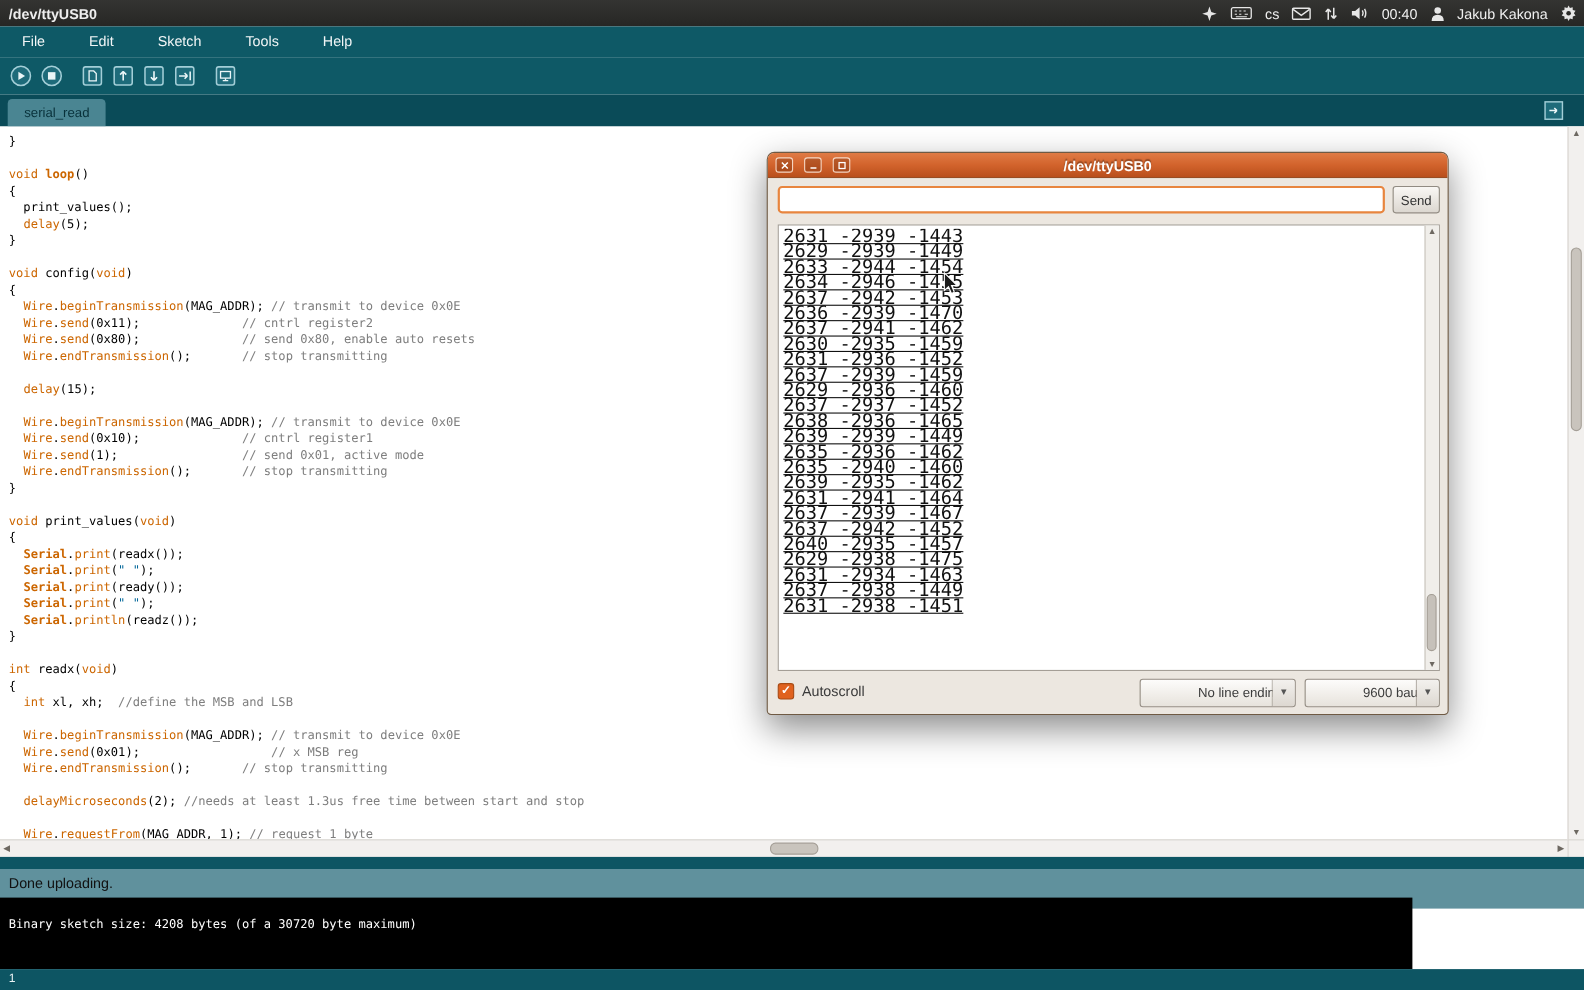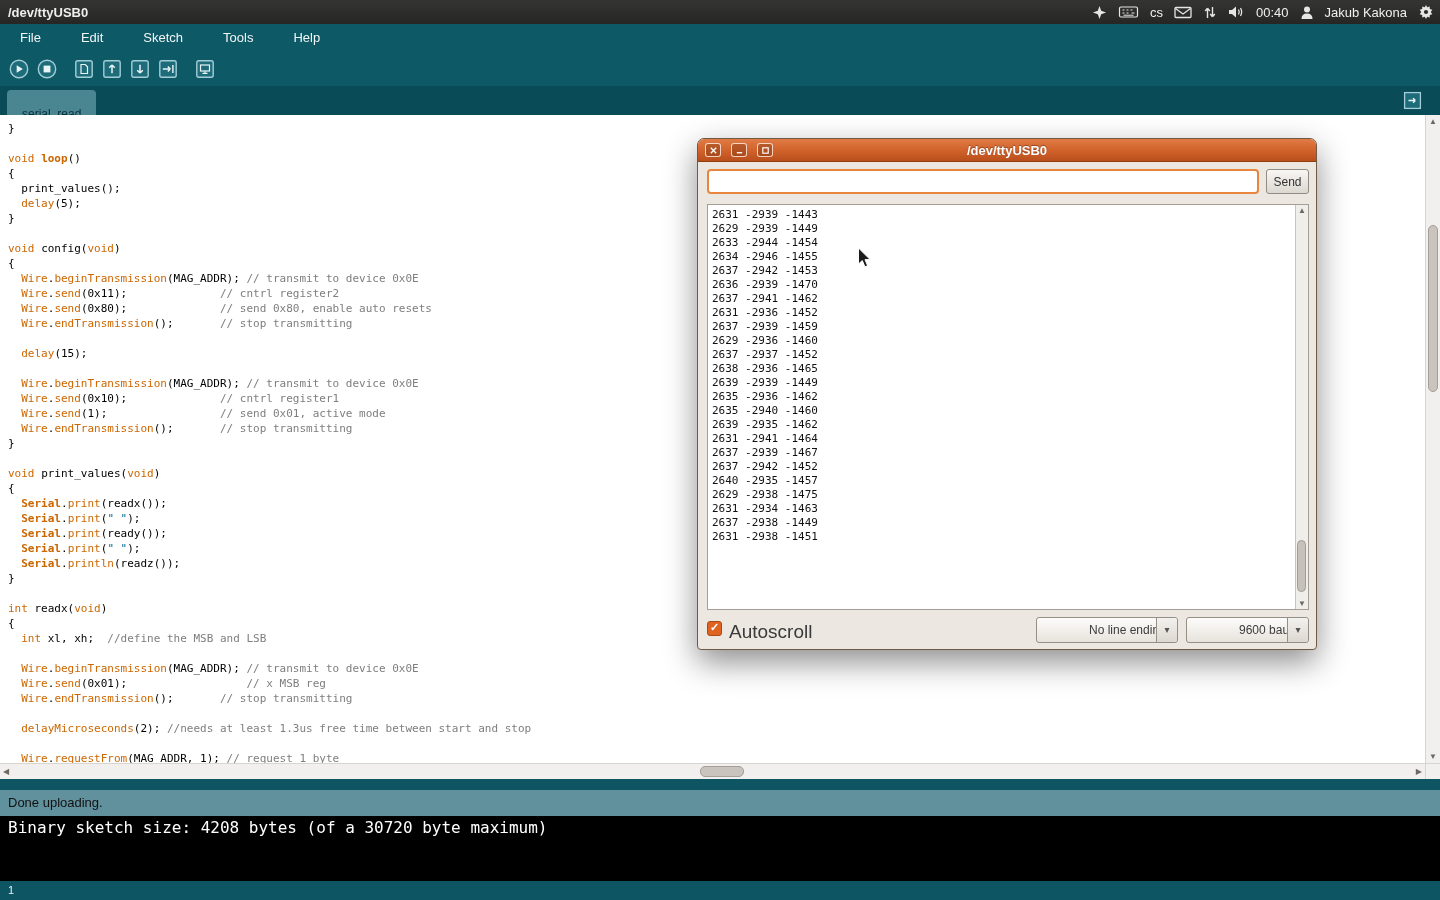--- a/index.html
+++ b/index.html
@@ -23,21 +23,21 @@
   .menu-item { color:#f2f6f7; font-size:13px; padding:0 20px; line-height:28px; }
 
   .toolbar { position:absolute; left:0; top:52px; width:1440px; height:34px;
              background:#0e5966; display:flex; align-items:center; padding-left:7px; }
   .tb { background:none; border:none; width:24px; height:24px; margin-right:4px;
         display:flex; align-items:center; justify-content:center; padding:0; cursor:pointer; }
   .tb.group { margin-left:9px; }
 
   .tabbar { position:absolute; left:0; top:86px; width:1440px; height:29px;
             background:#0a4b58; }
-  .tab-active { position:absolute; left:7px; top:4px; height:25px; padding:12px 15px;
+  .tab-active { position:absolute; left:7px; top:4px; height:25px; padding:0 15px;
                 background:#4a8592; border-radius:4px 4px 0 0; color:#08313a;
                 font-size:12px; line-height:25px; }
   .tab-menu-btn { position:absolute; right:18px; top:5px; width:19px; height:19px;
                   background:none; border:none; padding:0; cursor:pointer; }
 
   
   .editor { position:absolute; left:0; top:115px; width:1440px; height:648px;
             background:#fff; }
   .code-area { position:absolute; left:8px; top:6px; right:18px; bottom:0;
                font-family:"DejaVu Sans Mono", monospace; font-size:11px;
@@ -65,23 +65,23 @@
   .hscroll .thumb { position:absolute; left:700px; top:2px; width:44px; height:11px;
                     background:#c9c4bd; border:1px solid #a59f97; border-radius:5px; }
   .scroll-corner { position:absolute; right:0; top:763px; width:15px; height:16px;
                    background:#f2f0ee; border-left:1px solid #d8d4cf; border-top:1px solid #d8d4cf; }
 
   .divider-strip { position:absolute; left:0; top:779px; width:1440px; height:11px;
                    background:#0d5563; }
   .status-bar { position:absolute; left:0; top:790px; width:1440px; height:36px;
                 background:#60919d; color:#111; font-size:13px; line-height:26px;
                 padding-left:8px; }
-  .console { position:absolute; left:0; top:816px; width:1440px; height:65px;
+  .console { position:absolute; left:0; top:816px; width:1284px; height:65px;
              background:#000; color:#fff; font-family:"DejaVu Sans Mono", monospace;
-             font-size:16px; padding:2px 8px; }
+             font-size:11px; padding:18px 8px; }
   .footer-strip { position:absolute; left:0; top:881px; width:1440px; height:19px;
                   background:#0d5563; color:#eaf2f4; font-size:11px; line-height:19px;
                   padding-left:8px; }
 
   
   .sm-window { position:absolute; left:697px; top:138px; width:620px; height:512px;
                background:#ece7e0; border:1px solid #6f5a44; border-radius:7px 7px 4px 4px;
                box-shadow:0 12px 32px rgba(0,0,0,0.45); z-index:50; }
   .sm-titlebar { position:relative; height:23px; border-radius:6px 6px 0 0;
                  background:linear-gradient(#e2ископ7b45,#b94f1c);
@@ -96,35 +96,35 @@
             display:flex; align-items:center; justify-content:center; padding:0; cursor:pointer; }
   .sm-input { position:absolute; left:9px; top:30px; width:552px; height:25px;
               border:2px solid #e8853e; border-radius:4px; background:#fff;
               font-size:13px; padding:0 6px; outline:none; }
   .sm-send { position:absolute; left:568px; top:30px; width:43px; height:25px;
              background:linear-gradient(#f9f7f4,#dcd7d0); border:1px solid #918b82;
              border-radius:3px; font-size:12px; color:#333; cursor:pointer; }
   .sm-output { position:absolute; left:9px; top:65px; width:602px; height:406px;
                background:#fff; border:1px solid #a49e96; }
   .sm-output-text { position:absolute; left:4px; top:3px; right:16px; bottom:2px;
-                    font-family:"DejaVu Sans Mono", monospace; font-size:11px;
-                    line-height:14px; color:#111; overflow:hidden; }
+                    font-family:"DejaVu Sans Mono", monospace; font-size:17px;
+                    line-height:14px; color:#111; overflow:hidden;text-decoration:underline; }
   .serial-line { white-space:pre; height:14px; }
   .sm-scrollbar { position:absolute; right:0; top:0; width:13px; height:100%;
                   background:#f0eeea; border-left:1px solid #c8c3bc; }
   .sm-scrollbar .arr.up { top:1px; }
   .sm-scrollbar .arr.down { bottom:1px; }
   .sm-scrollbar .thumb { position:absolute; left:1px; width:9px; top:335px; height:52px;
                          background:#c6c1ba; border:1px solid #a39d94; border-radius:5px; }
   .sm-bottom { position:absolute; left:0; top:477px; width:620px; height:28px; }
   .sm-checkbox { position:absolute; left:9px; top:5px; width:15px; height:15px;
                  background:#e0621f; border:1px solid #a84b15; border-radius:3px; cursor:pointer; }
   .sm-checkbox::after { content:"\2713"; color:#fff; font-size:11px; font-weight:bold;
                         position:absolute; left:2px; top:-1px; }
-  .sm-check-label { position:absolute; left:31px; top:5px; font-size:19px; color:#3a3a3a; }
+  .sm-check-label { position:absolute; left:31px; top:5px; font-size:13px; color:#3a3a3a; }
   .sm-select { position:absolute; top:1px; height:26px;
                background:linear-gradient(#fdfcfb,#e7e3dc); border:1px solid #968f86;
                border-radius:3px; font-size:12px; color:#3c3c3c; cursor:pointer; }
   .sm-select-label { position:absolute; left:12px; top:0; line-height:24px; white-space:nowrap;margin-left:40px; }
   .sm-select-arrow { position:absolute; right:0; top:0; width:21px; height:100%;
                      border-left:1px solid #968f86; text-align:center; line-height:24px;
                      color:#555; background:linear-gradient(#f3f1ee,#ddd8d1);
                      border-radius:0 3px 3px 0; font-size:10px; }
   .sel-lineending { left:338px; width:142px; }
   .sel-baud { left:488px; width:123px; }
@@ -347,20 +347,21 @@
 
     <div class="sm-output">
       <div class="sm-output-text">
           <div class="serial-line">2631 -2939 -1443</div>
           <div class="serial-line">2629 -2939 -1449</div>
           <div class="serial-line">2633 -2944 -1454</div>
           <div class="serial-line">2634 -2946 -1455</div>
           <div class="serial-line">2637 -2942 -1453</div>
           <div class="serial-line">2636 -2939 -1470</div>
           <div class="serial-line">2637 -2941 -1462</div>
+          <div class="serial-line">2630 -2935 -1459</div>
           <div class="serial-line">2631 -2936 -1452</div>
           <div class="serial-line">2637 -2939 -1459</div>
           <div class="serial-line">2629 -2936 -1460</div>
           <div class="serial-line">2637 -2937 -1452</div>
           <div class="serial-line">2638 -2936 -1465</div>
           <div class="serial-line">2639 -2939 -1449</div>
           <div class="serial-line">2635 -2936 -1462</div>
           <div class="serial-line">2635 -2940 -1460</div>
           <div class="serial-line">2639 -2935 -1462</div>
           <div class="serial-line">2631 -2941 -1464</div>

